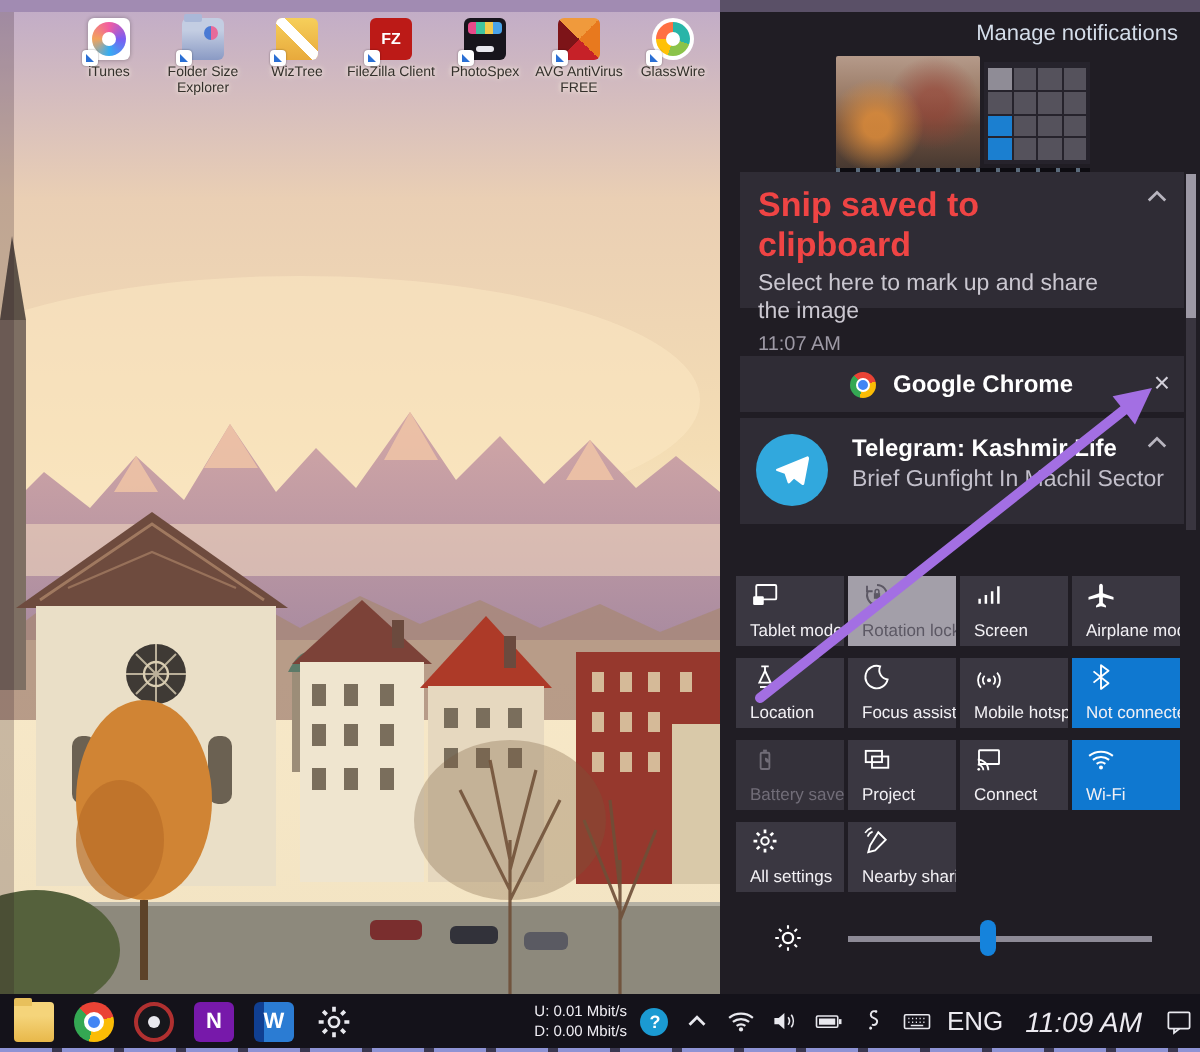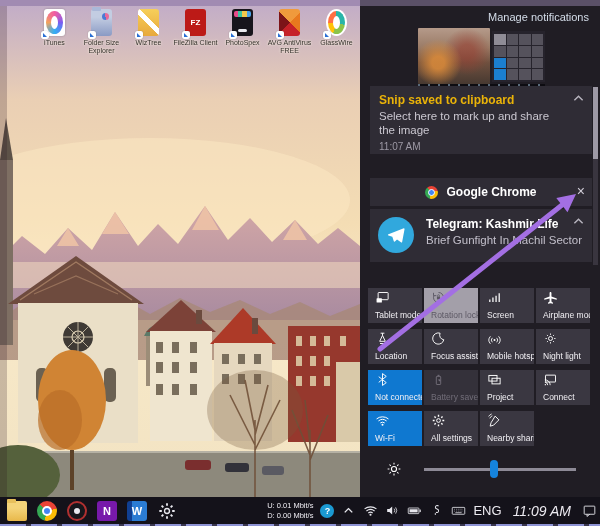--- a/index.html
+++ b/index.html
@@ -4,21 +4,21 @@
 <style>
   html,body{margin:0;padding:0;background:#000;}
   .screen{position:relative;width:600px;height:526px;overflow:hidden;font-family:"Liberation Sans",sans-serif;background:#201d24;}
 
   
   .wallpaper{position:absolute;left:0;top:0;width:360px;height:497px;overflow:hidden;}
   .topstrip{position:absolute;left:0;top:0;width:360px;height:6px;background:#a18bb2;z-index:3;}
   .desktop-icons{position:absolute;left:32px;top:9px;display:flex;gap:2px;z-index:4;}
   .dicon{width:45px;text-align:center;cursor:default;}
   .dicon .lbl{margin-top:3px;font-size:7px;line-height:1.2;color:#33302b;text-shadow:0 0 3px rgba(250,240,226,.95),0 0 2px rgba(250,240,226,.9);}
-  .dic{width:21px;height:27px;margin:0 auto;position:relative;border-radius:3px;}
+  .dic{width:21px;height:21px;margin:0 auto;position:relative;border-radius:3px;}
   .di-itunes{background:#fff;box-shadow:0 0 2px rgba(0,0,0,.3);}
   .di-itunes::before{content:'';position:absolute;inset:2px;border-radius:50%;background:conic-gradient(#f25ca2,#7b5cf2,#35aef2,#f2a35c,#f25ca2);}
   .di-itunes::after{content:'';position:absolute;inset:7px;border-radius:50%;background:#fff;}
   .di-fse{background:linear-gradient(180deg,#c3cde2 30%,#8a9ac4);}
   .di-fse::before{content:'';position:absolute;left:1px;top:-2px;width:9px;height:4px;border-radius:1px;background:#aab8d8;}
   .di-fse::after{content:'';position:absolute;right:3px;top:4px;width:7px;height:7px;border-radius:50%;background:conic-gradient(#e86a9a 0 50%,#4a7ad4 0 100%);}
   .di-wiztree{background:linear-gradient(180deg,#f6d express05a,#e8a93c);background:linear-gradient(180deg,#f6cf5a,#e8a93c);}
   .di-wiztree::before{content:'';position:absolute;inset:0;border-radius:3px;background:linear-gradient(45deg,transparent 44%,#fff 44% 60%,transparent 60%);}
   .di-fz{background:#bc1a17;display:flex;align-items:center;justify-content:center;color:#fff;font-size:8px;font-weight:bold;}
   .di-photospex{background:#17151c;}
@@ -43,21 +43,21 @@
   .thumb2{position:absolute;left:132px;top:31px;width:53px;height:51px;background:#26232c;padding:3px 2px 2px 2px;box-sizing:border-box;display:grid;grid-template-columns:repeat(4,1fr);grid-auto-rows:1fr;gap:1px;}
   .thumb2 .cell{background:#55525c;}
   .thumb2 .cell.l{background:#8f8c96;}
   .thumb2 .cell.b{background:#1b7fd0;}
   .ministrip{position:absolute;left:58px;top:84px;width:127px;height:5px;background:#0d0c11;background-image:repeating-linear-gradient(90deg,#5a6a7a 0 2px,transparent 2px 10px);}
   .vscroll-track{position:absolute;left:233px;top:87px;width:5px;height:178px;background:#39353f;}
   .vscroll-thumb{position:absolute;left:0;top:0;width:5px;height:72px;background:#9d99a5;}
 
   .card{position:absolute;left:10px;width:222px;background:#2f2c35;box-sizing:border-box;}
   .snip-card{top:86px;height:68px;padding:7px 26px 7px 9px;}
-  .snip-card .title{font-size:12px;font-weight:bold;color:#eab308;}
+  .snip-card .title{font-size:17px;font-weight:bold;color:#ef4444;}
   .snip-card .body{font-size:11.5px;color:#cac7d0;line-height:1.25;margin-top:2px;}
   .snip-card .time{font-size:10px;color:#9d99a5;margin-top:3px;}
   .chev{position:absolute;right:8px;top:8px;width:11px;height:8px;color:#b8b5bf;cursor:pointer;}
   .chev svg{display:block;width:11px;height:8px;}
 
   .chrome-bar{top:178px;height:28px;display:flex;align-items:center;justify-content:center;gap:8px;}
   .chrome-bar .app{font-size:12px;font-weight:bold;color:#fff;}
   .chrome-ball{width:13px;height:13px;border-radius:50%;background:conic-gradient(from -45deg,#ea4335 0 120deg,#fbbc05 0 240deg,#34a853 0 360deg);position:relative;}
   .chrome-ball::after{content:'';position:absolute;inset:3px;background:#4285f4;border:1.5px solid #fff;border-radius:50%;}
   .xclose{position:absolute;right:7px;top:4px;font-size:14px;color:#d3d0da;cursor:pointer;line-height:18px;}
@@ -384,29 +384,20 @@
         <div class="tile off">
           <span class="ticon">
             <svg viewBox="0 0 24 24">
               <circle cx="12" cy="14.5" r="1.6" fill="currentColor"></circle>
               <path d="M8.5 18a5 5 0 0 1 0-7M15.5 11a5 5 0 0 1 0 7" fill="none" stroke="currentColor" stroke-width="1.4"></path>
               <path d="M5.5 20.5a9 9 0 0 1 0-12M18.5 8.5a9 9 0 0 1 0 12" fill="none" stroke="currentColor" stroke-width="1.4"></path>
             </svg>
           </span>
           <span class="tlabel">Mobile hotspot</span>
         </div>
-        <div class="tile off">
-          <span class="ticon">
-            <svg viewBox="0 0 24 24">
-              <circle cx="12" cy="12" r="3.2" fill="none" stroke="currentColor" stroke-width="1.5"></circle>
-              <path d="M12 4v2.2M12 17.8V20M4 12h2.2M17.8 12H20M6.3 6.3l1.6 1.6M16.1 16.1l1.6 1.6M17.7 6.3l-1.6 1.6M7.9 16.1l-1.6 1.6" stroke="currentColor" stroke-width="1.4" fill="none"></path>
-            </svg>
-          </span>
-          <span class="tlabel">Night light</span>
-        </div>
         <div class="tile on">
           <span class="ticon">
             <svg viewBox="0 0 24 24">
               <path d="M6 7.5l12 9.5-6 4.5v-19l6 4.5-12 9.5" fill="none" stroke="currentColor" stroke-width="1.5" stroke-linejoin="round"></path>
             </svg>
           </span>
           <span class="tlabel">Not connected</span>
         </div>
         <div class="tile dim">
           <span class="ticon">

